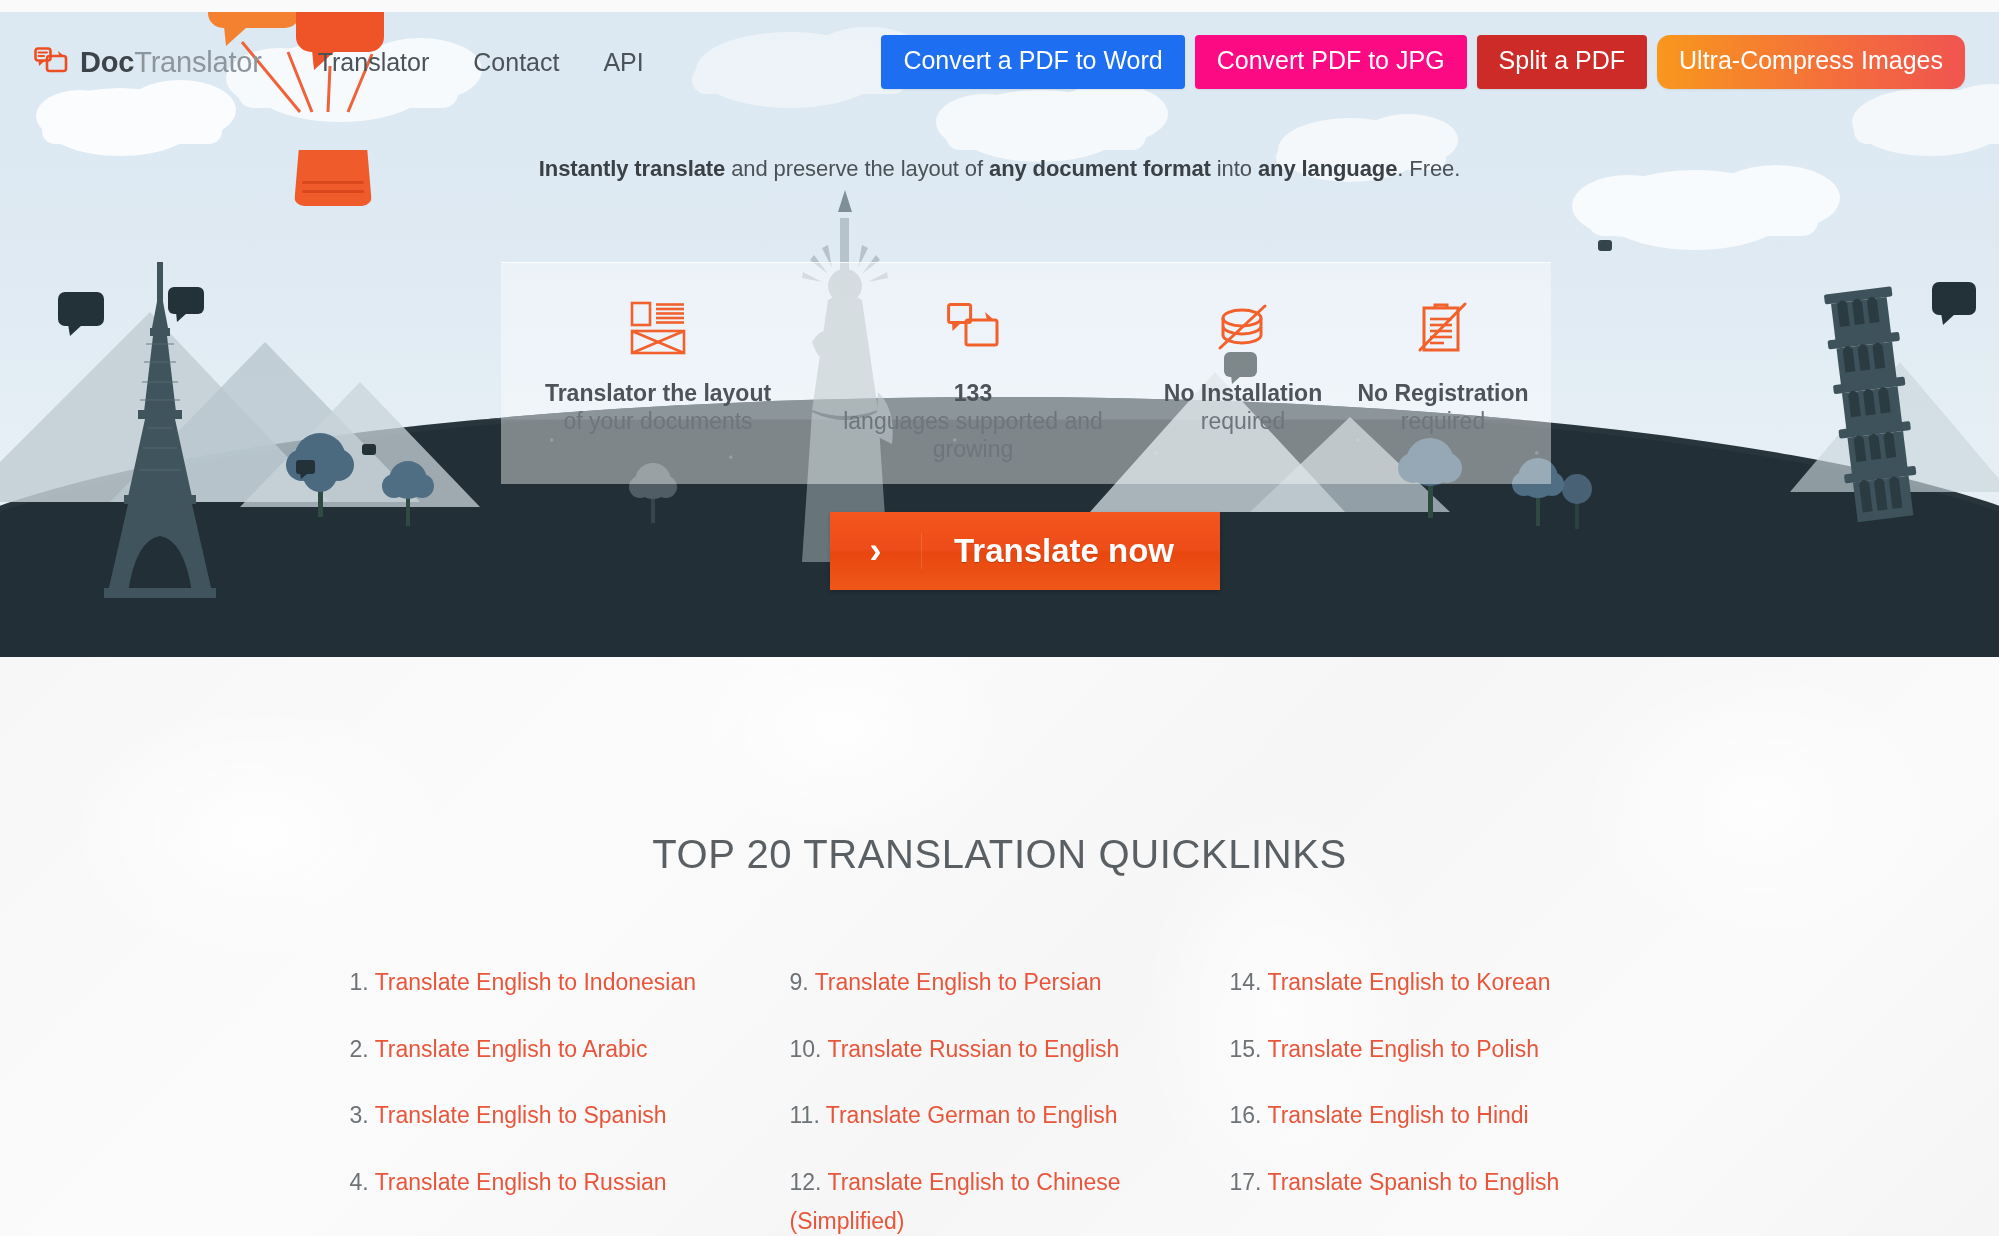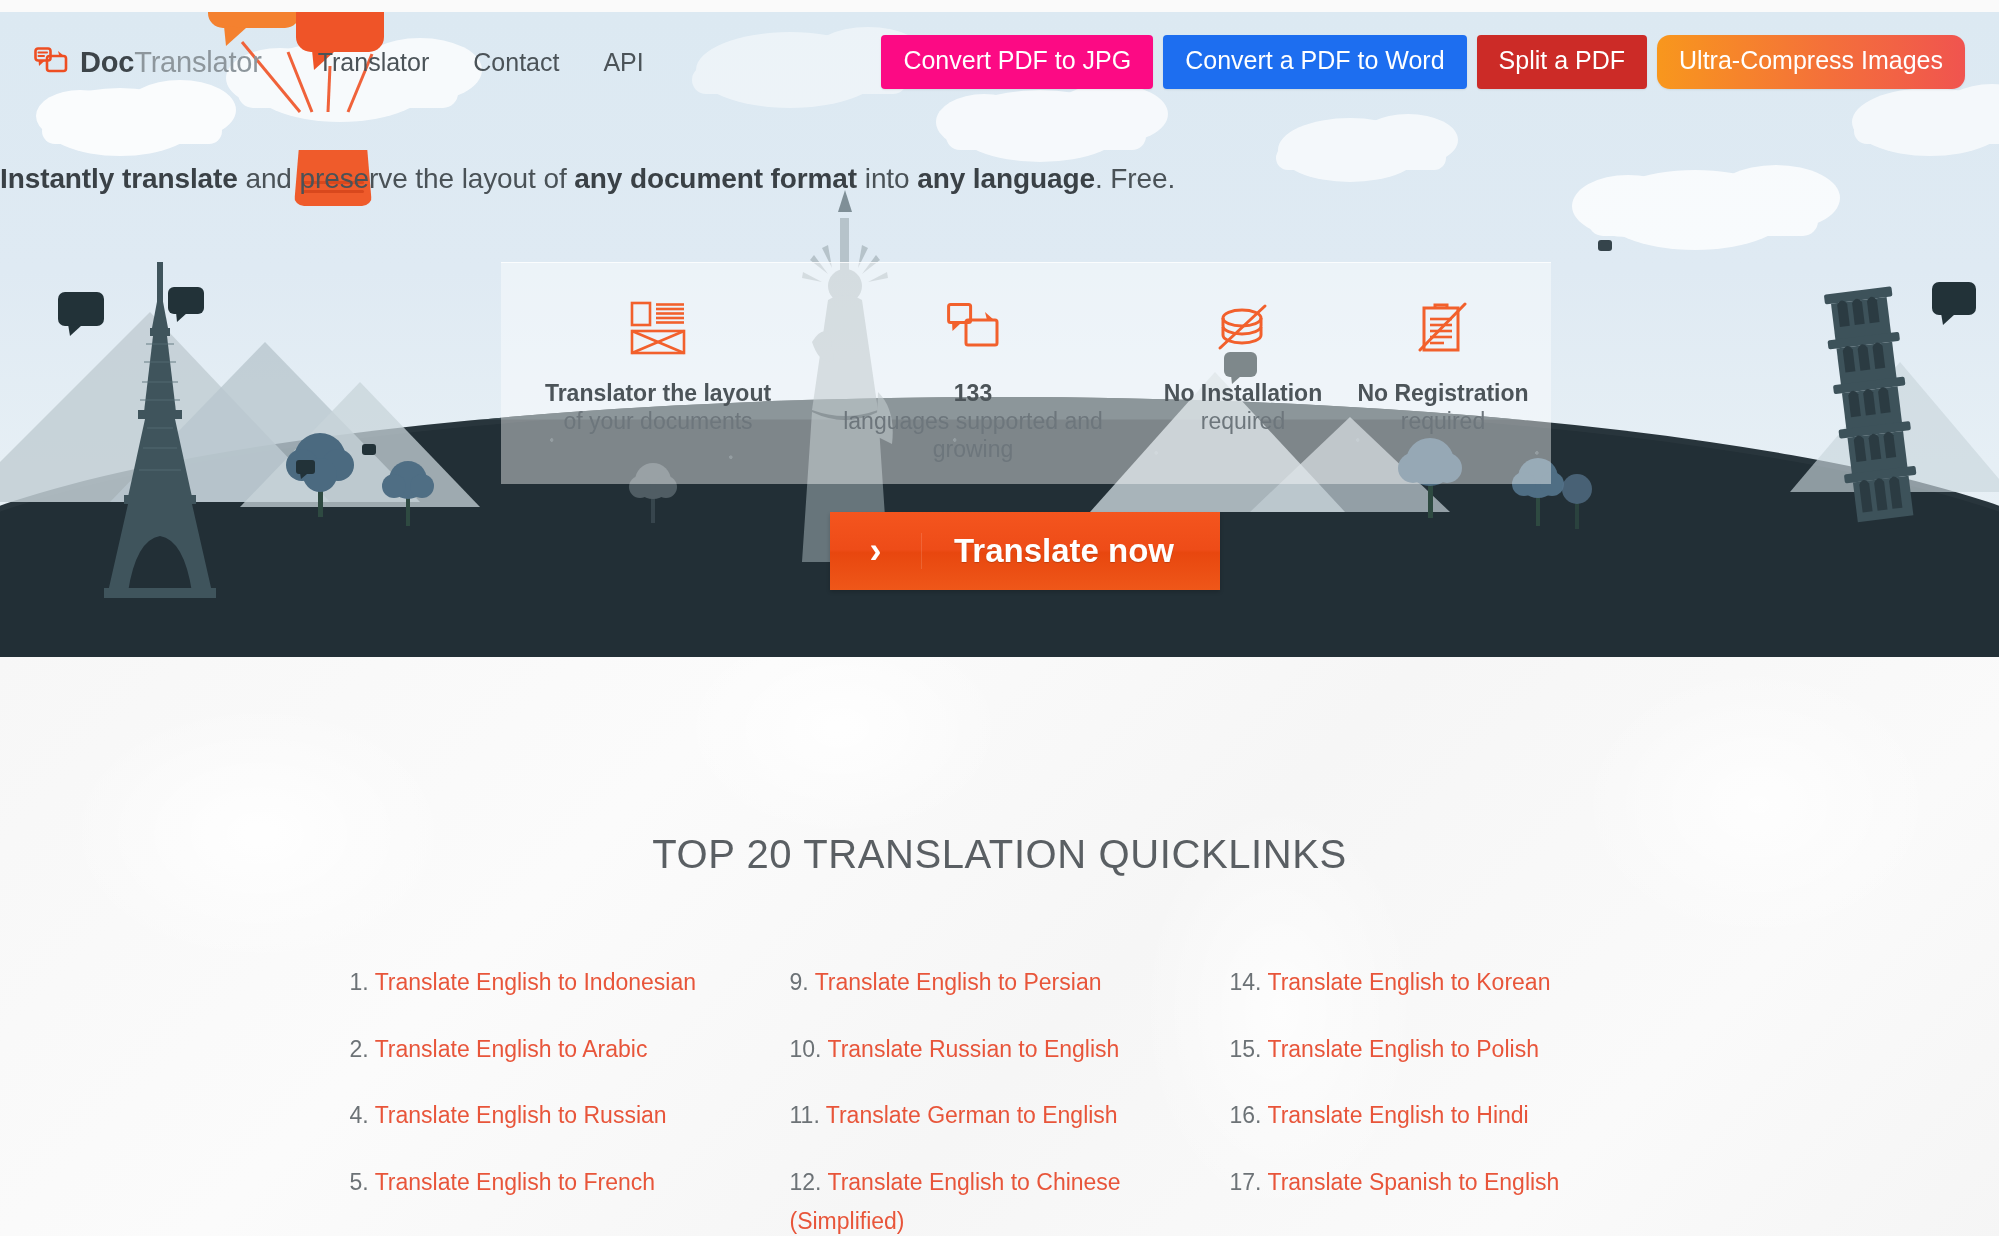--- a/index.html
+++ b/index.html
@@ -72,22 +72,22 @@
     white-space:nowrap; line-height:1;
     box-shadow:0 1px 2px rgba(0,0,0,.08);
   }
   .btn-blue   { background:#1d6ef0; }
   .btn-pink   { background:#fc0a84; }
   .btn-red    { background:#cc2b27;text-align:center; }
   .btn-orange { background:linear-gradient(90deg,#f8971d 0%,#f4703a 55%,#f0544f 100%);border-radius:13px; }
 
   
   .tagline {
-    position:absolute; top:151px; width:100%; text-align:left;
-    font-size:28px; color:#4a5257; z-index:30; letter-spacing:-.1px;
+    position:absolute; top:144px; width:100%; text-align:center;
+    font-size:22px; color:#4a5257; z-index:30; letter-spacing:-.1px;
   }
   .tagline b { font-weight:700; color:#3a4146; }
 
   
   .balloon { position:absolute; left:200px; top:-78px; width:250px; height:290px; z-index:25; }
   .basket {
     position:absolute; left:92px; bottom:12px; width:78px; height:56px;
     background:#ef5b2b; border-radius:4px 4px 10px 10px;
     clip-path:polygon(6% 0,94% 0,100% 100%,0 100%);
   }
@@ -402,22 +402,22 @@
       </svg>
       <div class="logo-text"><b>Doc</b><span>Translator</span></div>
     </div>
 
     <a class="nav-link" href="#">Translator</a>
     <a class="nav-link" href="#">Contact</a>
     <a class="nav-link" href="#">API</a>
 
     <div class="nav-spacer"></div>
 
+    <a class="btn-nav btn-blue" href="#">Convert a PDF to Word</a>
     <a class="btn-nav btn-pink" href="#">Convert PDF to JPG</a>
-    <a class="btn-nav btn-blue" href="#">Convert a PDF to Word</a>
     <a class="btn-nav btn-red" href="#">Split a PDF</a>
     <a class="btn-nav btn-orange" href="#">Ultra-Compress Images</a>
   </div>
 
   <div class="tagline">
     <b>Instantly translate</b><span> and preserve the layout of </span><b>any document format</b><span> into </span><b>any language</b><span>. Free.</span>
   </div>
 
   <div class="panel">
 
@@ -499,20 +499,21 @@
   </div>
 </div>
 
 <div class="links-section">
   <div class="ql-title">TOP 20 TRANSLATION QUICKLINKS</div>
 
   <div class="ql-grid">
     <div class="ql-col">
       <div class="ql-item"><span class="num">1.</span> <a href="#">Translate English to Indonesian</a></div>
       <div class="ql-item"><span class="num">2.</span> <a href="#">Translate English to Arabic</a></div>
+      <div class="ql-item"><span class="num">3.</span> <a href="#">Translate English to Spanish</a></div>
       <div class="ql-item"><span class="num">4.</span> <a href="#">Translate English to Russian</a></div>
       <div class="ql-item"><span class="num">5.</span> <a href="#">Translate English to French</a></div>
 
     </div>
 
     <div class="ql-col">
       <div class="ql-item"><span class="num">9.</span> <a href="#">Translate English to Persian</a></div>
       <div class="ql-item"><span class="num">10.</span> <a href="#">Translate Russian to English</a></div>
       <div class="ql-item"><span class="num">11.</span> <a href="#">Translate German to English</a></div>
       <div class="ql-item"><span class="num">12.</span> <a href="#">Translate English to Chinese (Simplified)</a></div>

